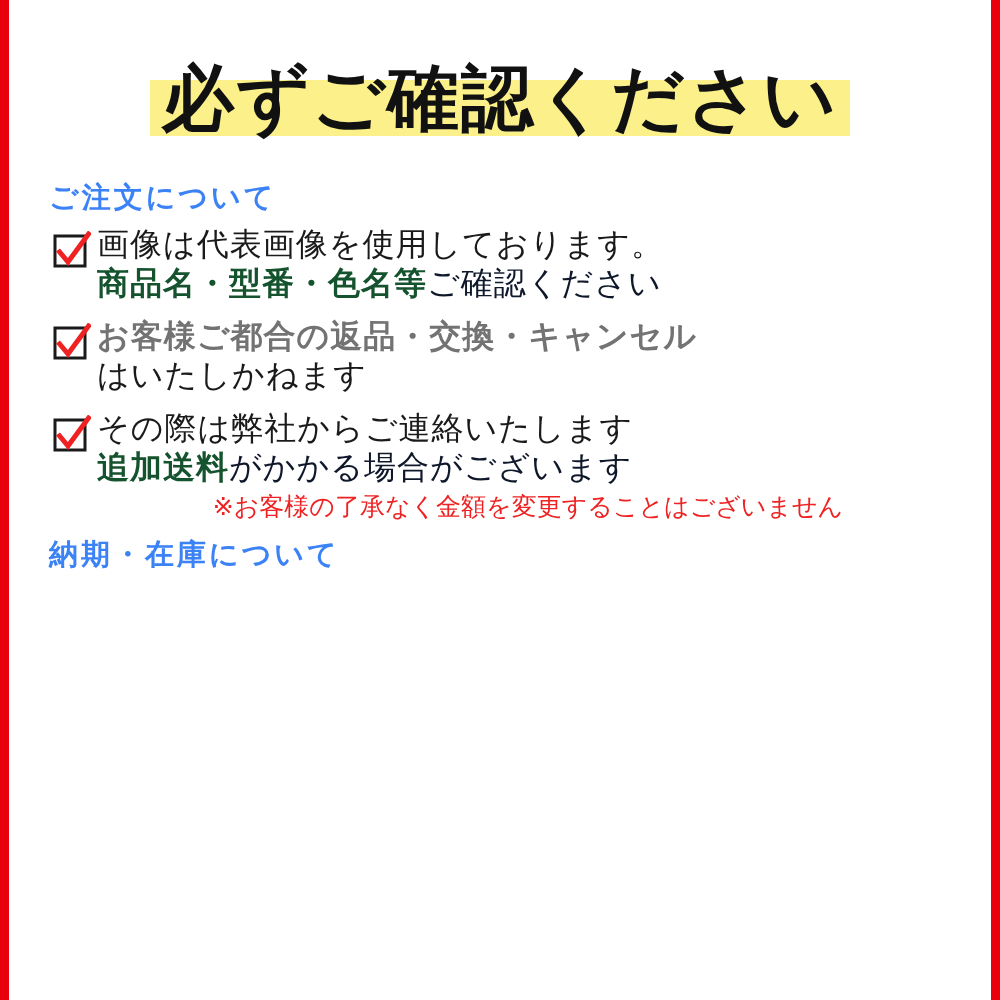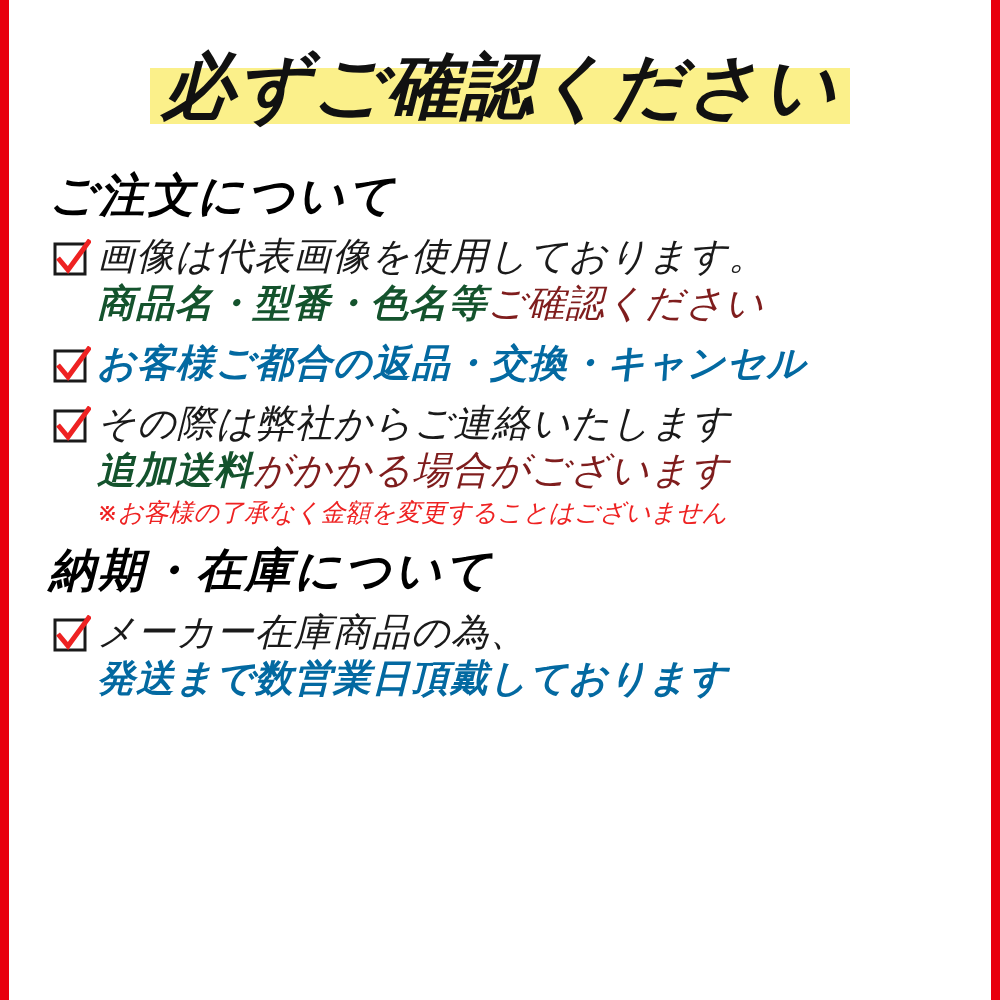--- a/index.html
+++ b/index.html
@@ -21,23 +21,22 @@
     border-left: 9px solid #e8000d;
     border-right: 9px solid #e8000d;
     background: #ffffff;
   }
   .inner {
     position: absolute;
     left: 0;
     top: 0;
     right: 0;
     bottom: 0;
-    padding: 0 32px;
+    padding: 12px 32px;
     box-sizing: border-box;
-    font-style: italic;
   }
 
   
   .title-wrap {
     margin-top: 34px;
     text-align: center;
     height: 108px;
     display: flex;
     align-items: center;
     justify-content: center;
@@ -62,23 +61,23 @@
     background: #fbf08a;
     z-index: 0;
   }
   .title .txt {
     position: relative;
     z-index: 1;
   }
 
   
   .section-heading {
-    font-size: 46px;
+    font-size: 29px;
     font-weight: bold;
-    color: #000000;
+    color: #3b82f6;
     letter-spacing: 3px;
     margin: 26px 0 10px 8px;
     line-height: 1.2;
   }
   .section-heading.second {
     margin-top: 6px;
   }
 
   
   .item {
@@ -92,45 +91,46 @@
     height: 38px;
     margin-right: 6px;
     margin-top: 6px;
     position: relative;
   }
   .check svg { display: block; }
   .lines {
     flex: 1 1 auto;
   }
   .line {
-    font-size: 38px;
+    font-size: 32px;
     line-height: 1.22;
     letter-spacing: 1px;
     color: #1a1a1a;
     white-space: nowrap;
   }
   .line.red {
-    color: #0369a1;
+    color: #737373;
     font-weight: bold;
   }
   .line .red {
     color: #14532d;
     font-weight: bold;
   }
   .line .blk {
-    color: #7f1d1d;
+    color: #0f172a;
     font-weight: normal;
   }
   .note {
     font-size: 25px;
     color: #ee2222;
     letter-spacing: 0px;
     line-height: 1.3;
     margin-top: 4px;
     white-space: nowrap;
+    text-align: center;
   }
 </style>
 </head>
 <body>
 
 <div class="page">
   <div class="inner">
 
     <div class="title-wrap">
       <div class="title">
@@ -156,47 +156,36 @@
 
     <div class="item">
       <span class="check">
         <svg width="38" height="38" viewBox="0 0 38 38">
           <rect x="2" y="5" width="30" height="30" fill="none" stroke="#1a1a1a" stroke-width="3"></rect>
           <path d="M5 19 L15 31 L37 1" fill="none" stroke="#ee2222" stroke-width="5"></path>
         </svg>
       </span>
       <span class="lines">
         <div class="line red">お客様ご都合の返品・交換・キャンセル</div>
+        <div class="line">はいたしかねます</div>
       </span>
     </div>
 
     <div class="item">
       <span class="check">
         <svg width="38" height="38" viewBox="0 0 38 38">
           <rect x="2" y="5" width="30" height="30" fill="none" stroke="#1a1a1a" stroke-width="3"></rect>
           <path d="M5 19 L15 31 L37 1" fill="none" stroke="#ee2222" stroke-width="5"></path>
         </svg>
       </span>
       <span class="lines">
         <div class="line">その際は弊社からご連絡いたします</div>
         <div class="line"><span class="red">追加送料</span><span class="blk">がかかる場合がございます</span></div>
         <div class="note">※お客様の了承なく金額を変更することはございません</div>
       </span>
     </div>
 
     <div class="section-heading second">納期・在庫について</div>
 
-    <div class="item">
-      <span class="check">
-        <svg width="38" height="38" viewBox="0 0 38 38">
-          <rect x="2" y="5" width="30" height="30" fill="none" stroke="#1a1a1a" stroke-width="3"></rect>
-          <path d="M5 19 L15 31 L37 1" fill="none" stroke="#ee2222" stroke-width="5"></path>
-        </svg>
-      </span>
-      <span class="lines">
-        <div class="line">メーカー在庫商品の為、</div>
-        <div class="line red">発送まで数営業日頂戴しております</div>
-      </span>
-    </div>
 
 
   </div>
 </div>
 
 </body></html>

